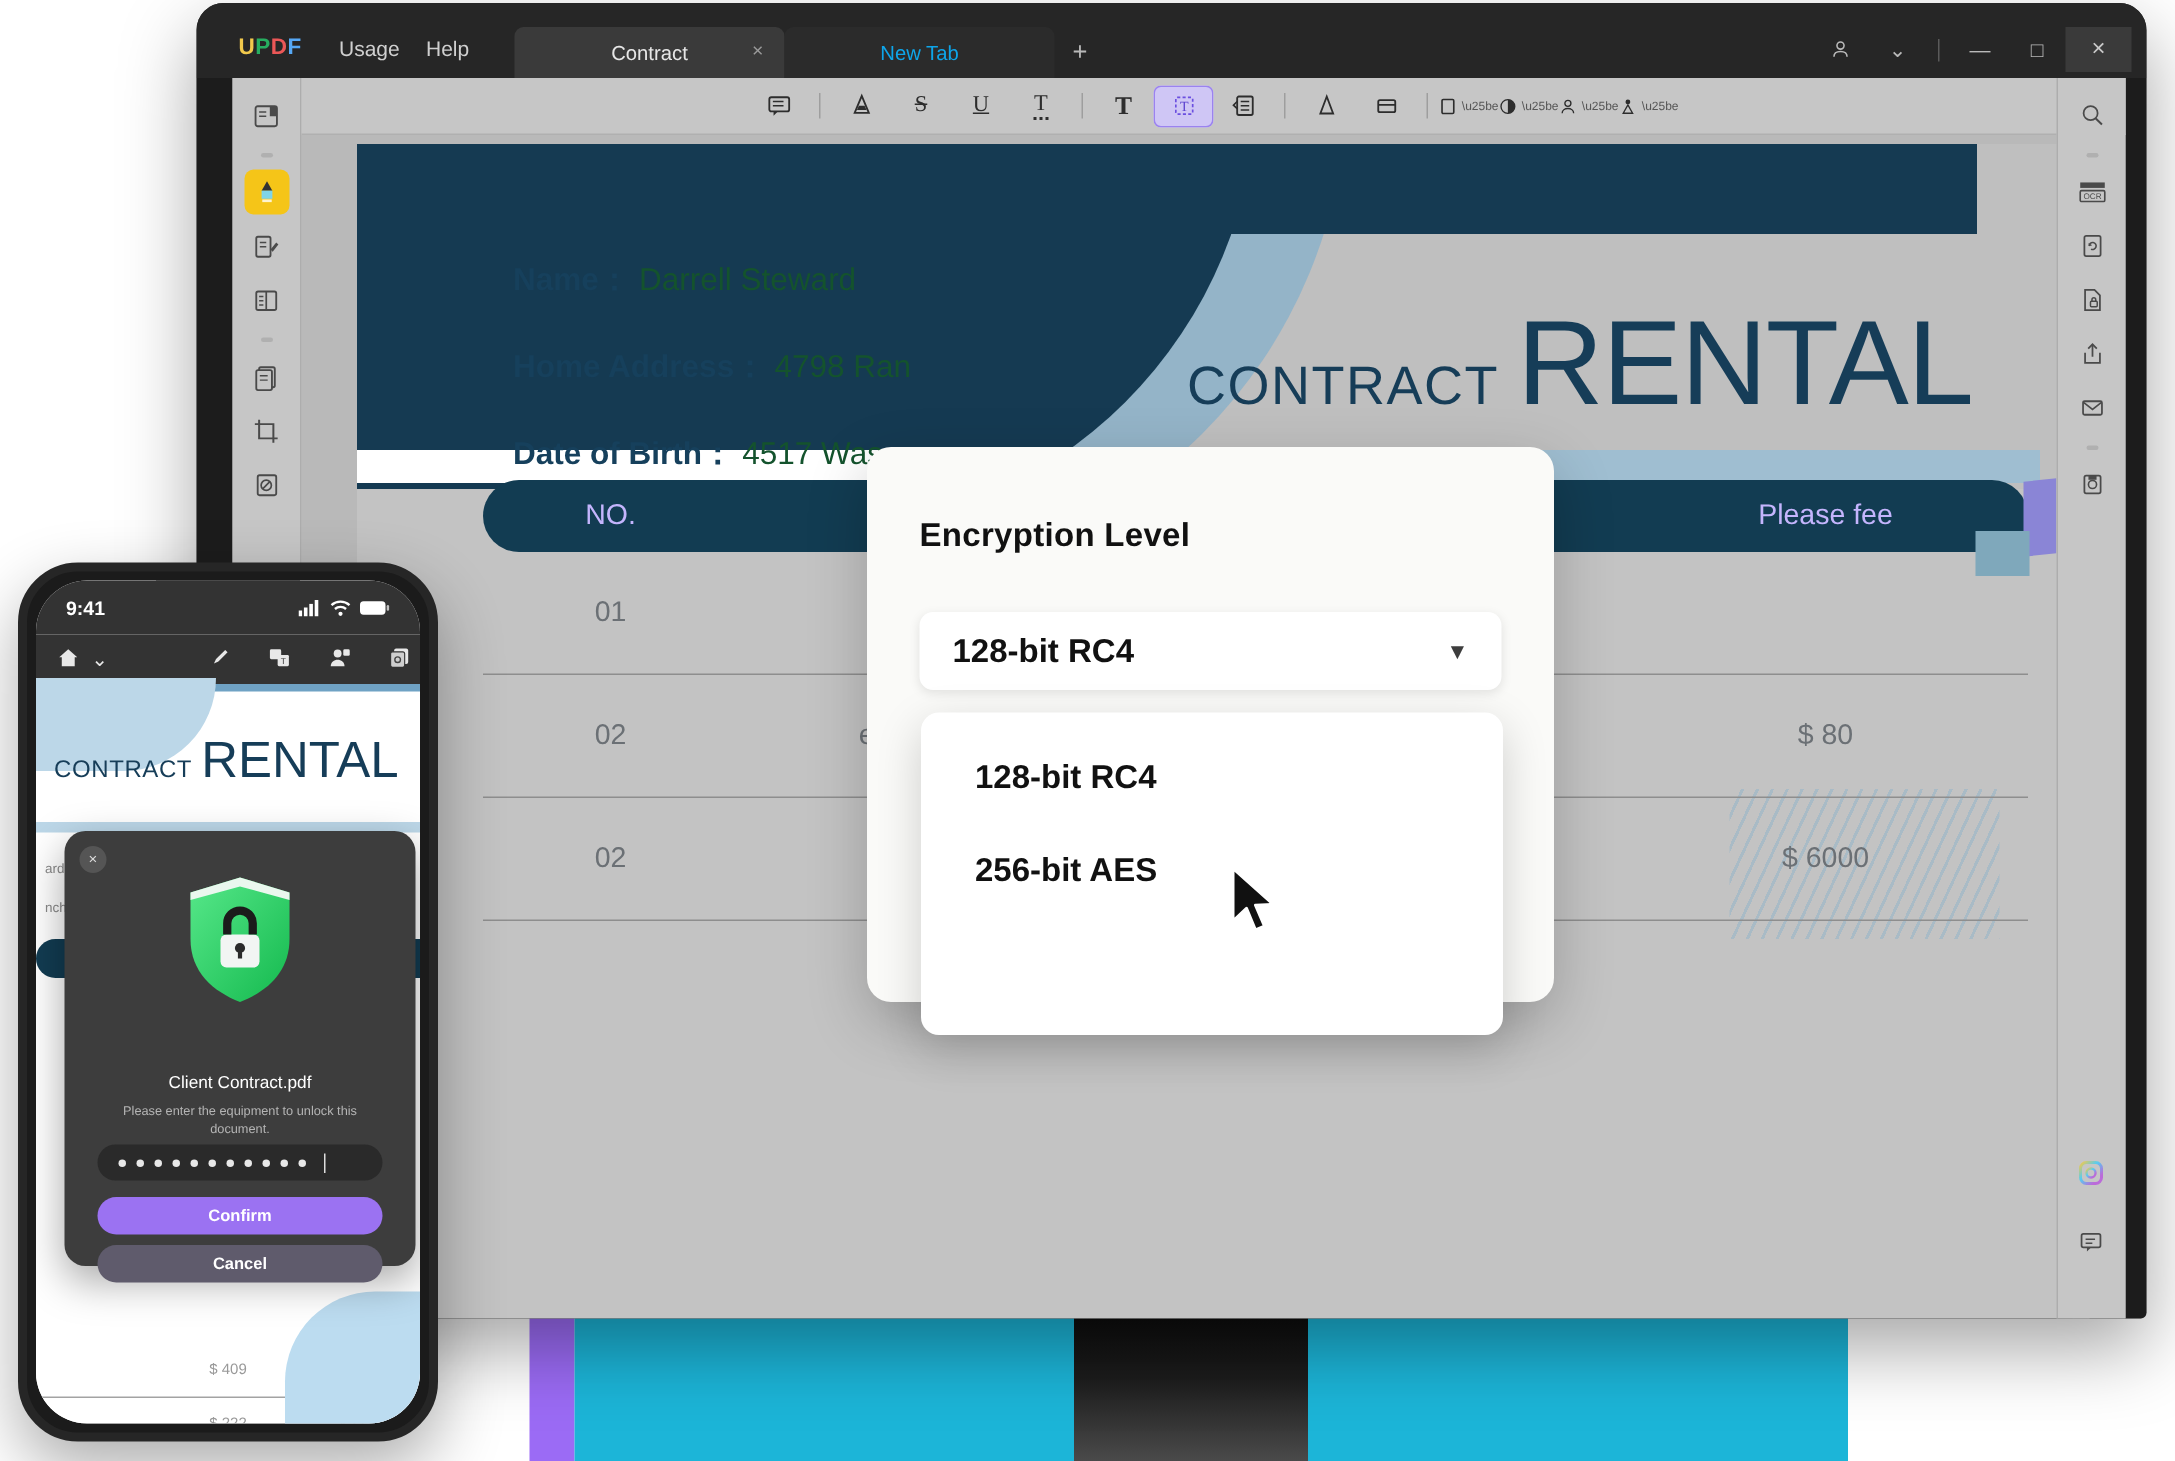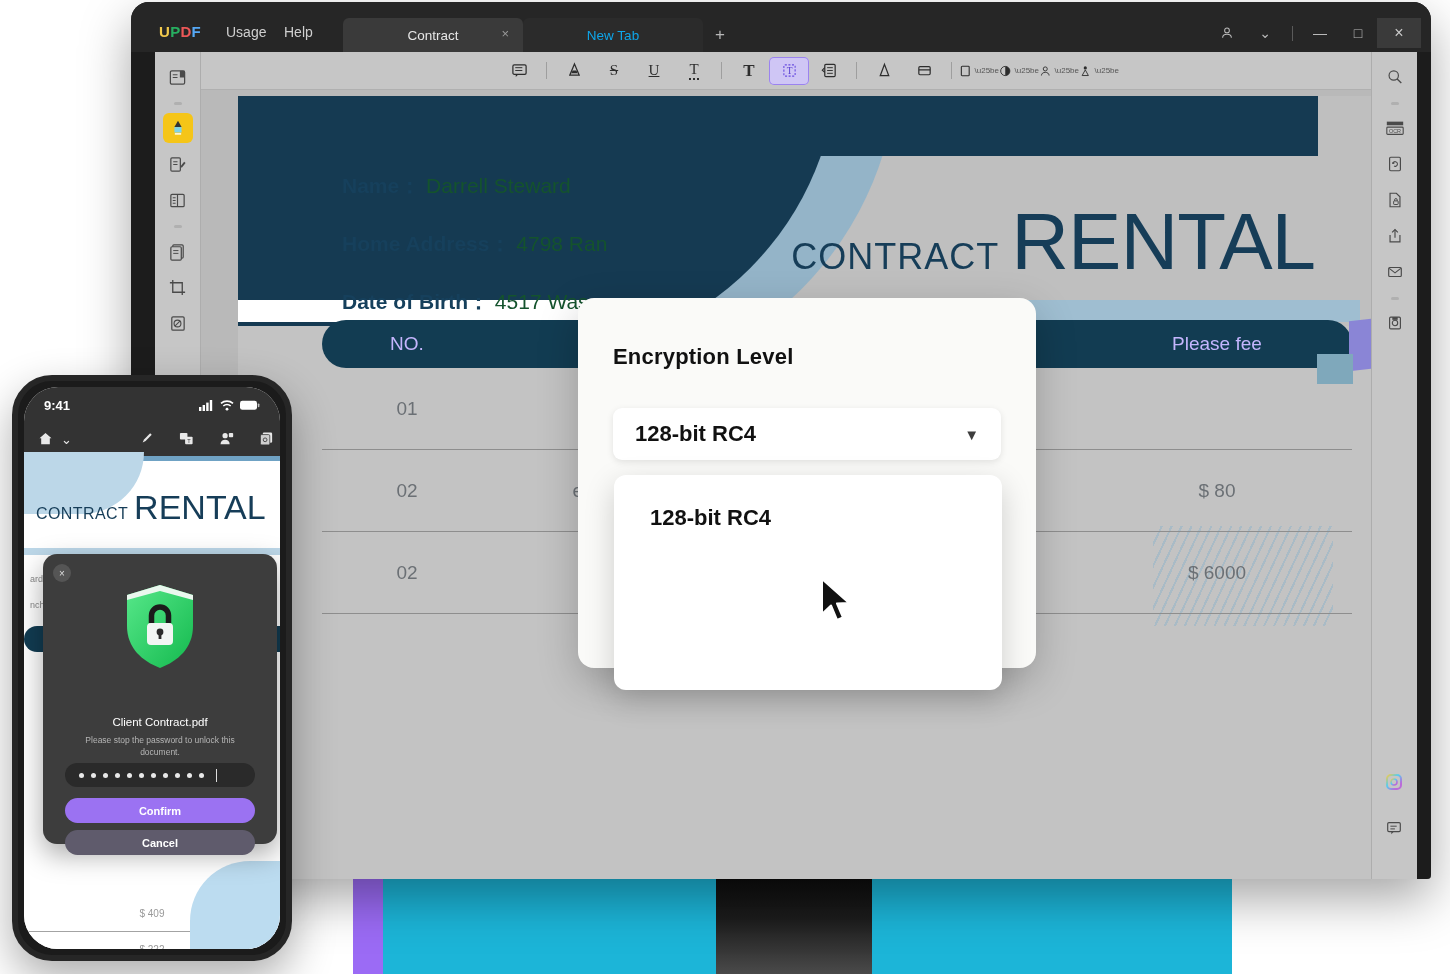--- a/index.html
+++ b/index.html
@@ -545,20 +545,21 @@
   <div class="dialog">
     <div class="dlg-title">Encryption Level</div>
     <div class="dlg-select">
       <span class="v">128-bit RC4</span>
       <span class="car">▼</span>
     </div>
   </div>
 
   <div class="dlg-list">
     <div class="opt">128-bit RC4</div>
+    <div class="opt">256-bit AES</div>
   </div>
 
   <div class="cursor">
     <svg width="34" height="48" viewBox="0 0 34 48">
       <path d="M2 1 L2 36 L11 27.5 L17 42 L23 39.5 L17 25.5 L29 25 Z" fill="#111" stroke="#fff" stroke-width="2" stroke-linejoin="round"></path>
     </svg>
   </div>
 
   <div class="phone">
     <div class="ph-screen">
@@ -660,21 +661,21 @@
               </defs>
             <path d="M39 5 L72 15 V46 C72 68 57 81 39 88 C21 81 6 68 6 46 V15 Z" fill="url(#shg)"></path>
             <path d="M39 5 L72 15 V20 L39 11 L6 20 V15 Z" fill="#eaf7ee"></path>
             <rect x="26" y="43" width="26" height="22" rx="4" fill="#f2f5f3"></rect>
             <path d="M30.5 43 V35.5 a8.5 8.5 0 0 1 17 0 V43" fill="none" stroke="#1b1b1b" stroke-width="5.5"></path>
             <circle cx="39" cy="52" r="3.4" fill="#2b2b2b"></circle>
               <rect x="37.6" y="52" width="2.8" height="7" fill="#2b2b2b"></rect>
           </svg>
         </div>
         <div class="ph-fname">Client Contract.pdf</div>
-        <div class="ph-hint">Please stop the password to unlock this document.</div>
+        <div class="ph-hint">Please enter the equipment to unlock this document.</div>
         <div class="ph-pwd">
           <i></i>
             <i></i>
             <i></i>
             <i></i>
             <i></i>
             <i></i>
             <i></i>
             <i></i>
             <i></i>

